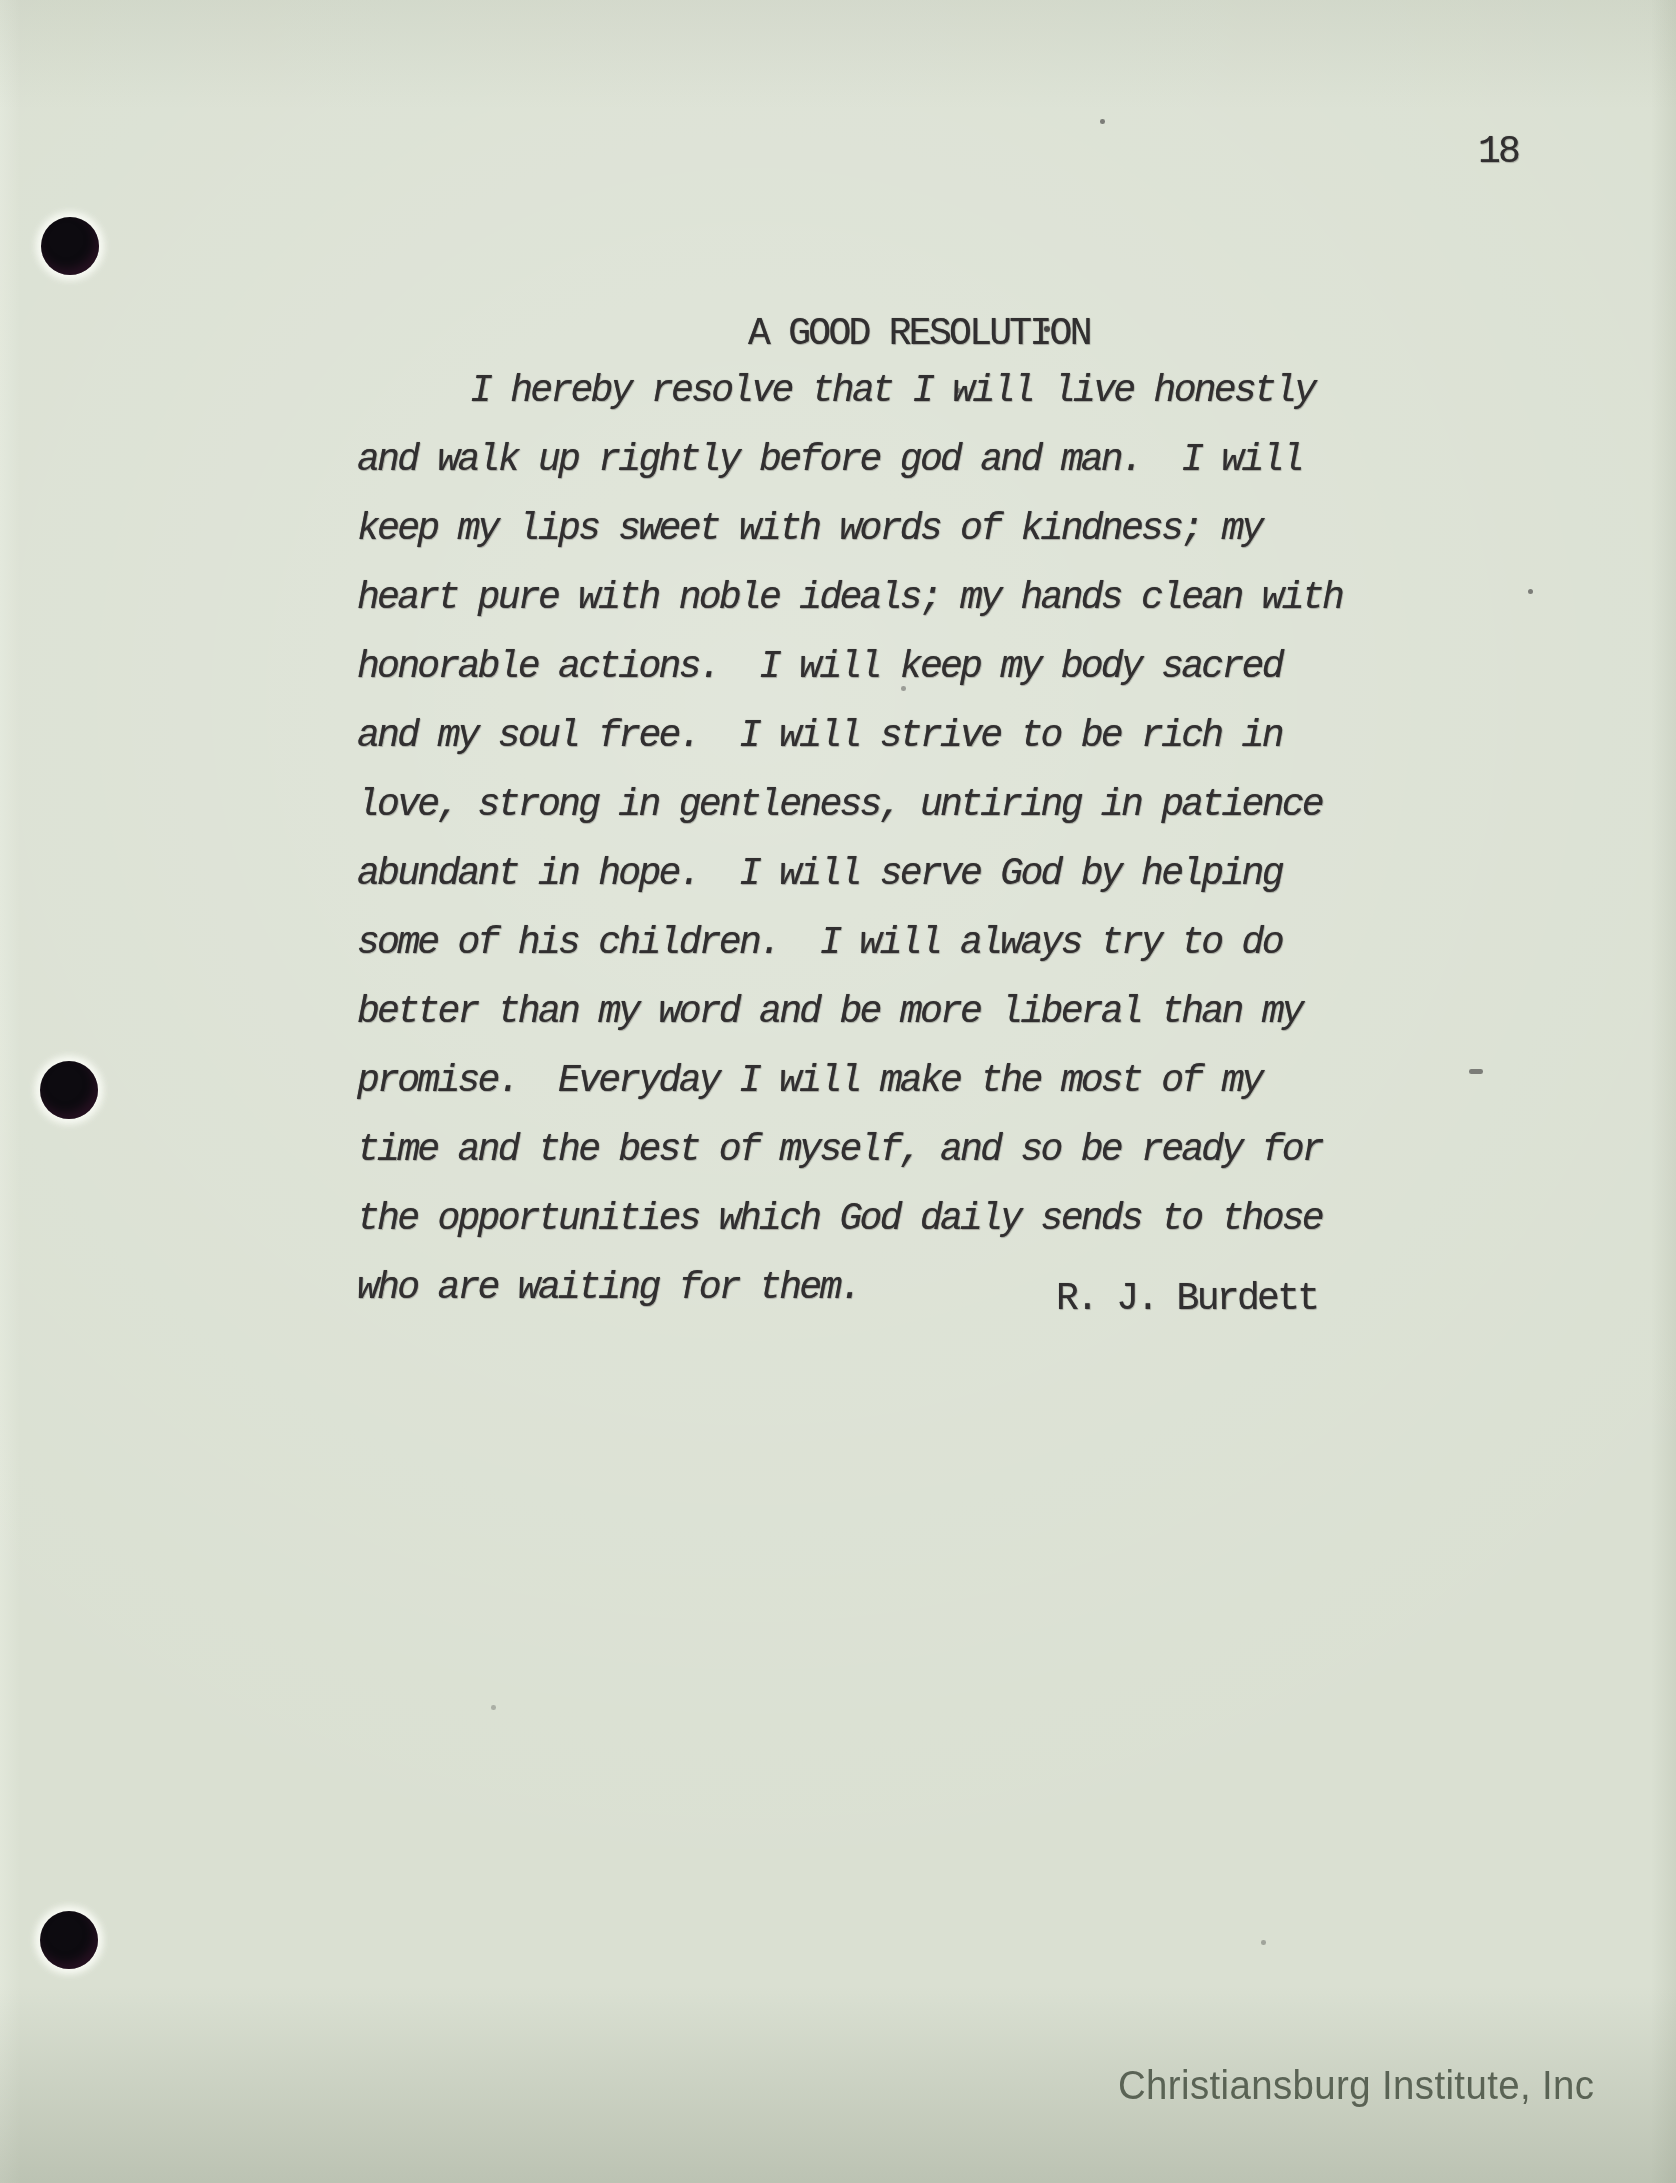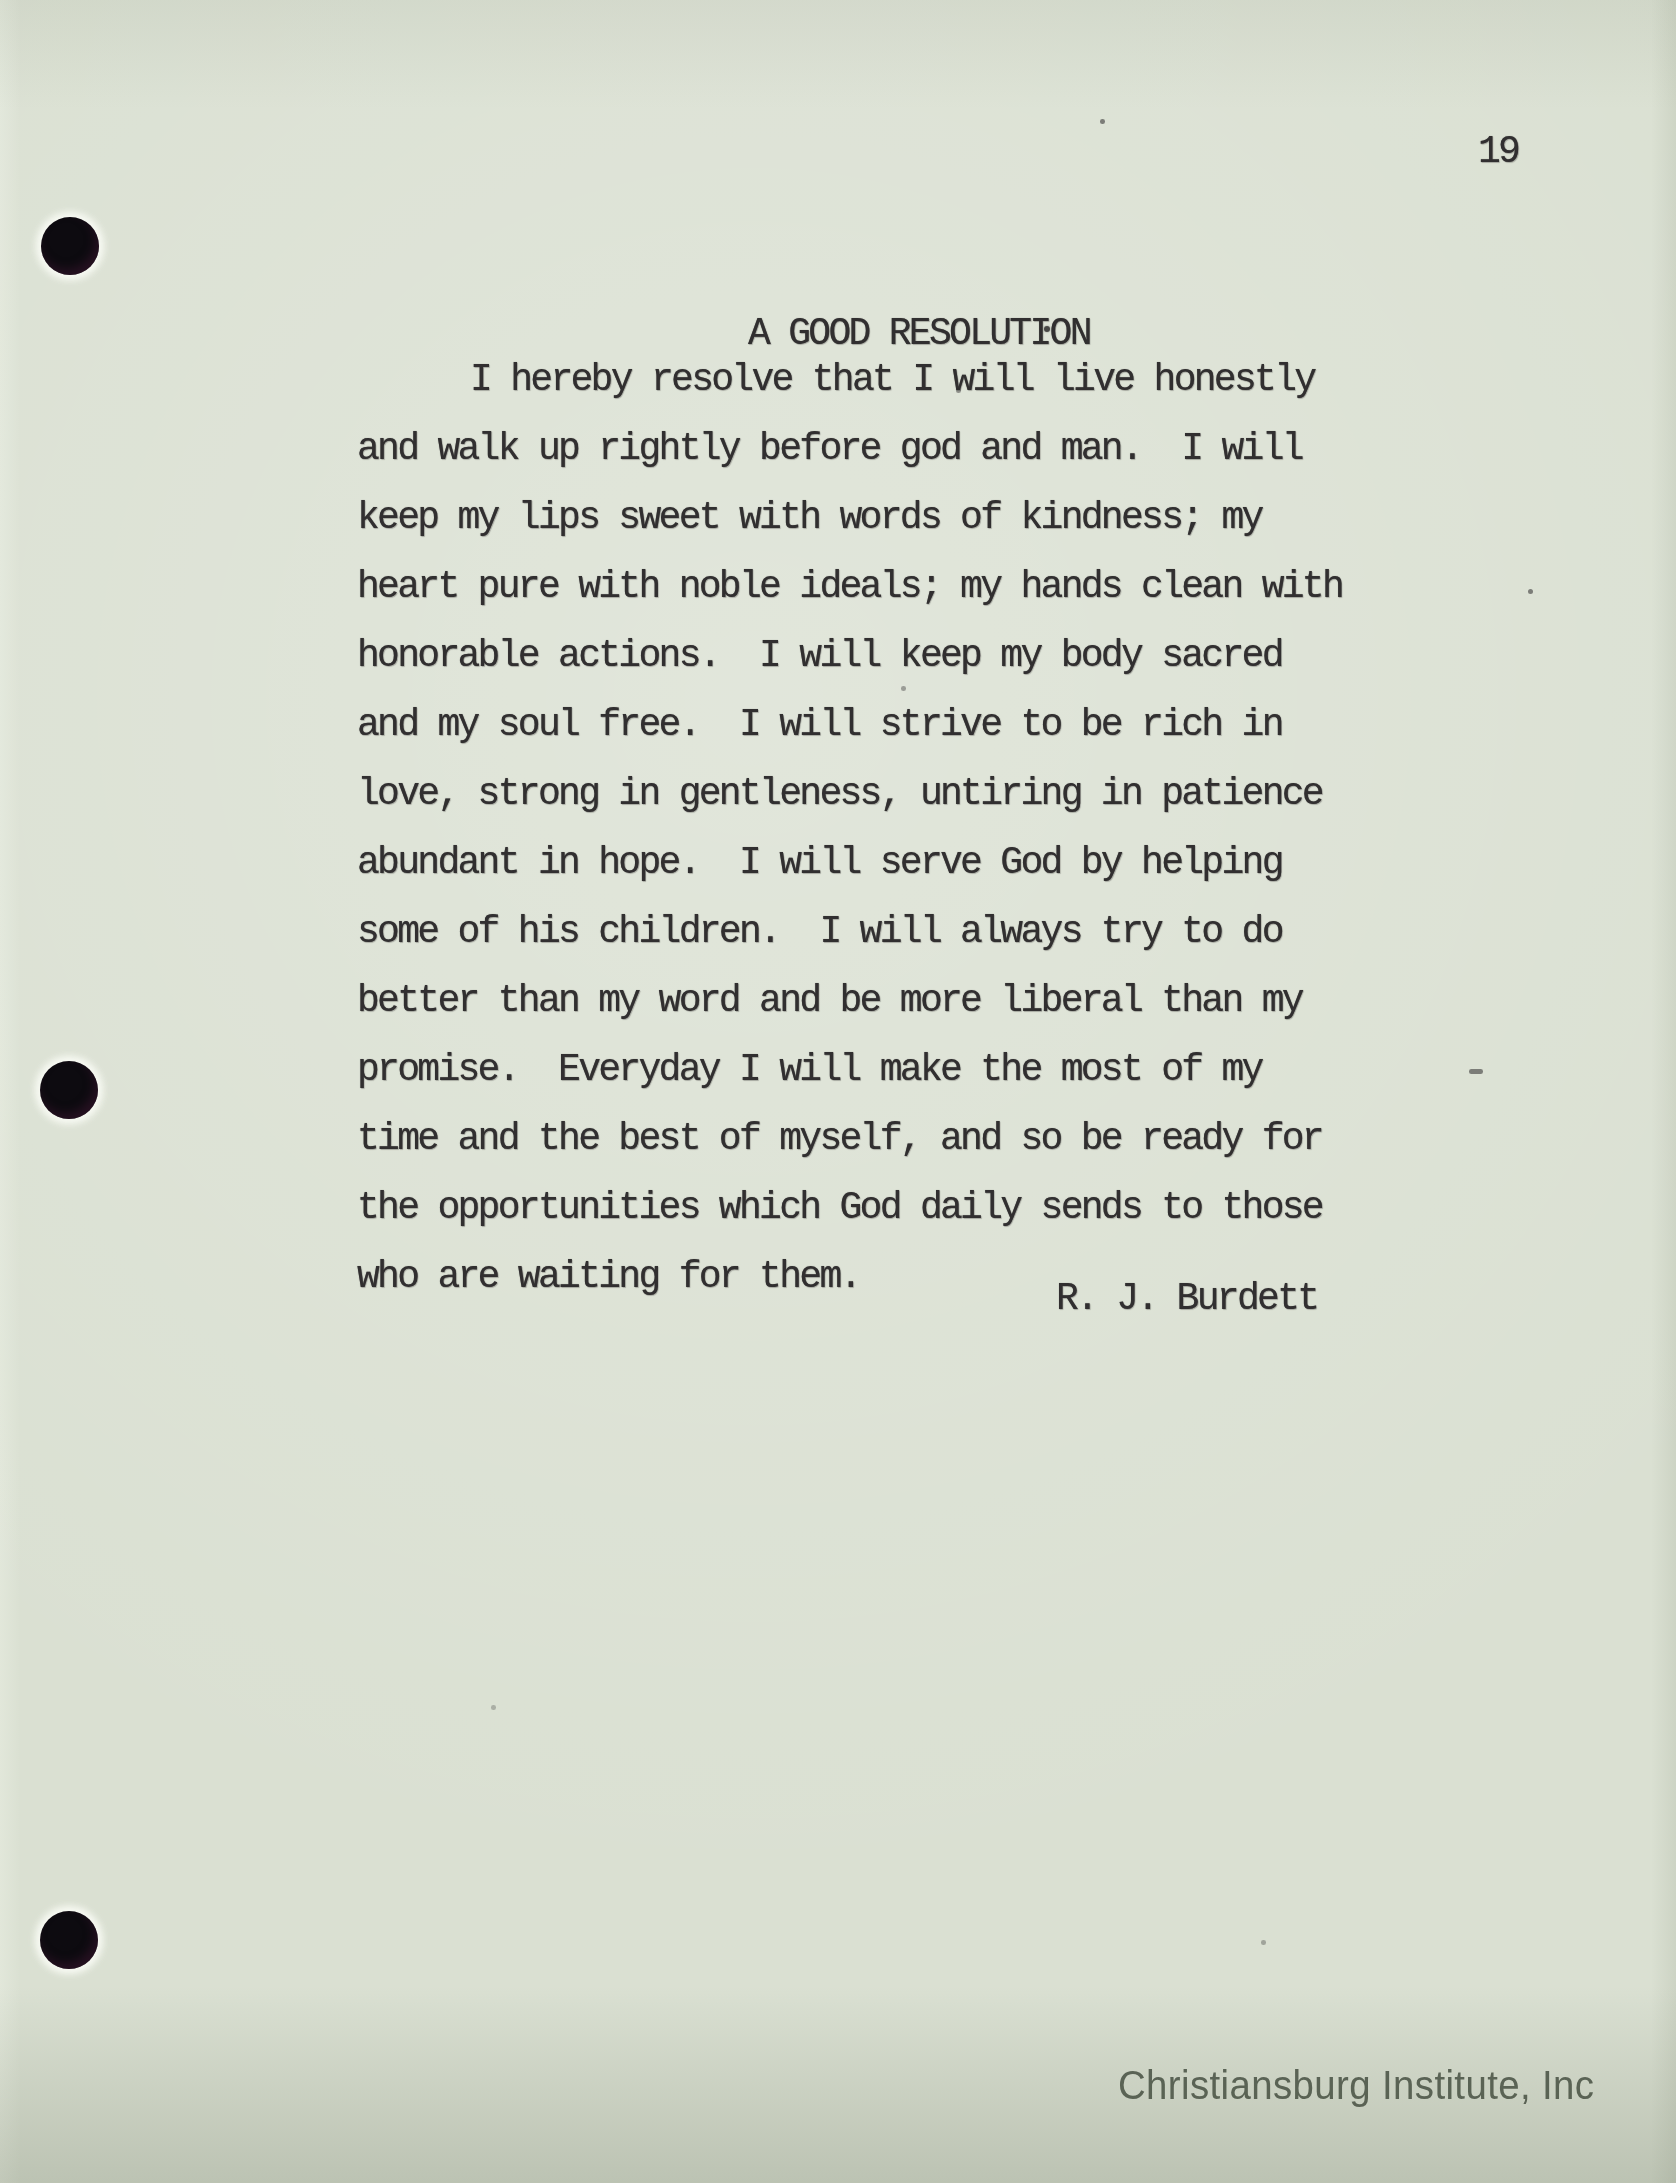--- a/index.html
+++ b/index.html
@@ -24,21 +24,21 @@
     letter-spacing:-2.7px;
     text-shadow:0 0 0.8px rgba(49,47,48,0.65), 0.8px 0.8px 0.8px rgba(49,47,48,0.28);
     white-space:pre;
   }
   .page-number{position:absolute;left:1478px;top:133px;line-height:1;}
   .doc-title{position:absolute;left:748px;top:268px;line-height:1;margin-top:47px;}
   .title-period{
     position:absolute;left:1044px;top:326px;width:6.1px;height:6.1px;border-radius:50%;
     background:rgba(45,43,44,0.85);box-shadow:0 0 1.5px rgba(45,43,44,0.6);
   }
-  .body-text{position:absolute;left:357px;top:345px;line-height:69px;}
+  .body-text{position:absolute;left:357px;top:356px;line-height:69px;font-style:italic;}
   .body-text .line:first-child{text-indent:113px;}
   .signature{position:absolute;left:1056px;top:1280px;line-height:1;}
   .watermark{
     position:absolute;left:1118px;top:2065px;line-height:1;
     font-family:"Liberation Sans", sans-serif;
     font-size:40px;color:var(--wm,#4b5446);opacity:0.88;
     transform:scaleX(0.96);transform-origin:left top;
     letter-spacing:0.4px;white-space:pre;
   }
   .hole{
@@ -62,21 +62,21 @@
 <body>
 
 <div class="paper" style="--paper: #dae0d2; --ink: #312f30; --wm: #4b5446;">
 
   <div class="texture"></div>
 
   <div class="hole h1"></div>
   <div class="hole h2"></div>
   <div class="hole h3"></div>
 
-  <div class="typed page-number">19</div>
+  <div class="typed page-number">18</div>
 
   <div class="typed doc-title">A GOOD RESOLUTION</div>
 
   <div class="title-period"></div>
 
   <div class="typed body-text"><div class="line">I hereby resolve that I will live honestly</div><div class="line">and walk up rightly before god and man.  I will</div><div class="line">keep my lips sweet with words of kindness; my</div><div class="line">heart pure with noble ideals; my hands clean with</div><div class="line">honorable actions.  I will keep my body sacred</div><div class="line">and my soul free.  I will strive to be rich in</div><div class="line">love, strong in gentleness, untiring in patience</div><div class="line">abundant in hope.  I will serve God by helping</div><div class="line">some of his children.  I will always try to do</div><div class="line">better than my word and be more liberal than my</div><div class="line">promise.  Everyday I will make the most of my</div><div class="line">time and the best of myself, and so be ready for</div><div class="line">the opportunities which God daily sends to those</div><div class="line">who are waiting for them.</div></div>
 
   <div class="typed signature">R. J. Burdett</div>
 
   <div class="watermark">Christiansburg Institute, Inc</div>

